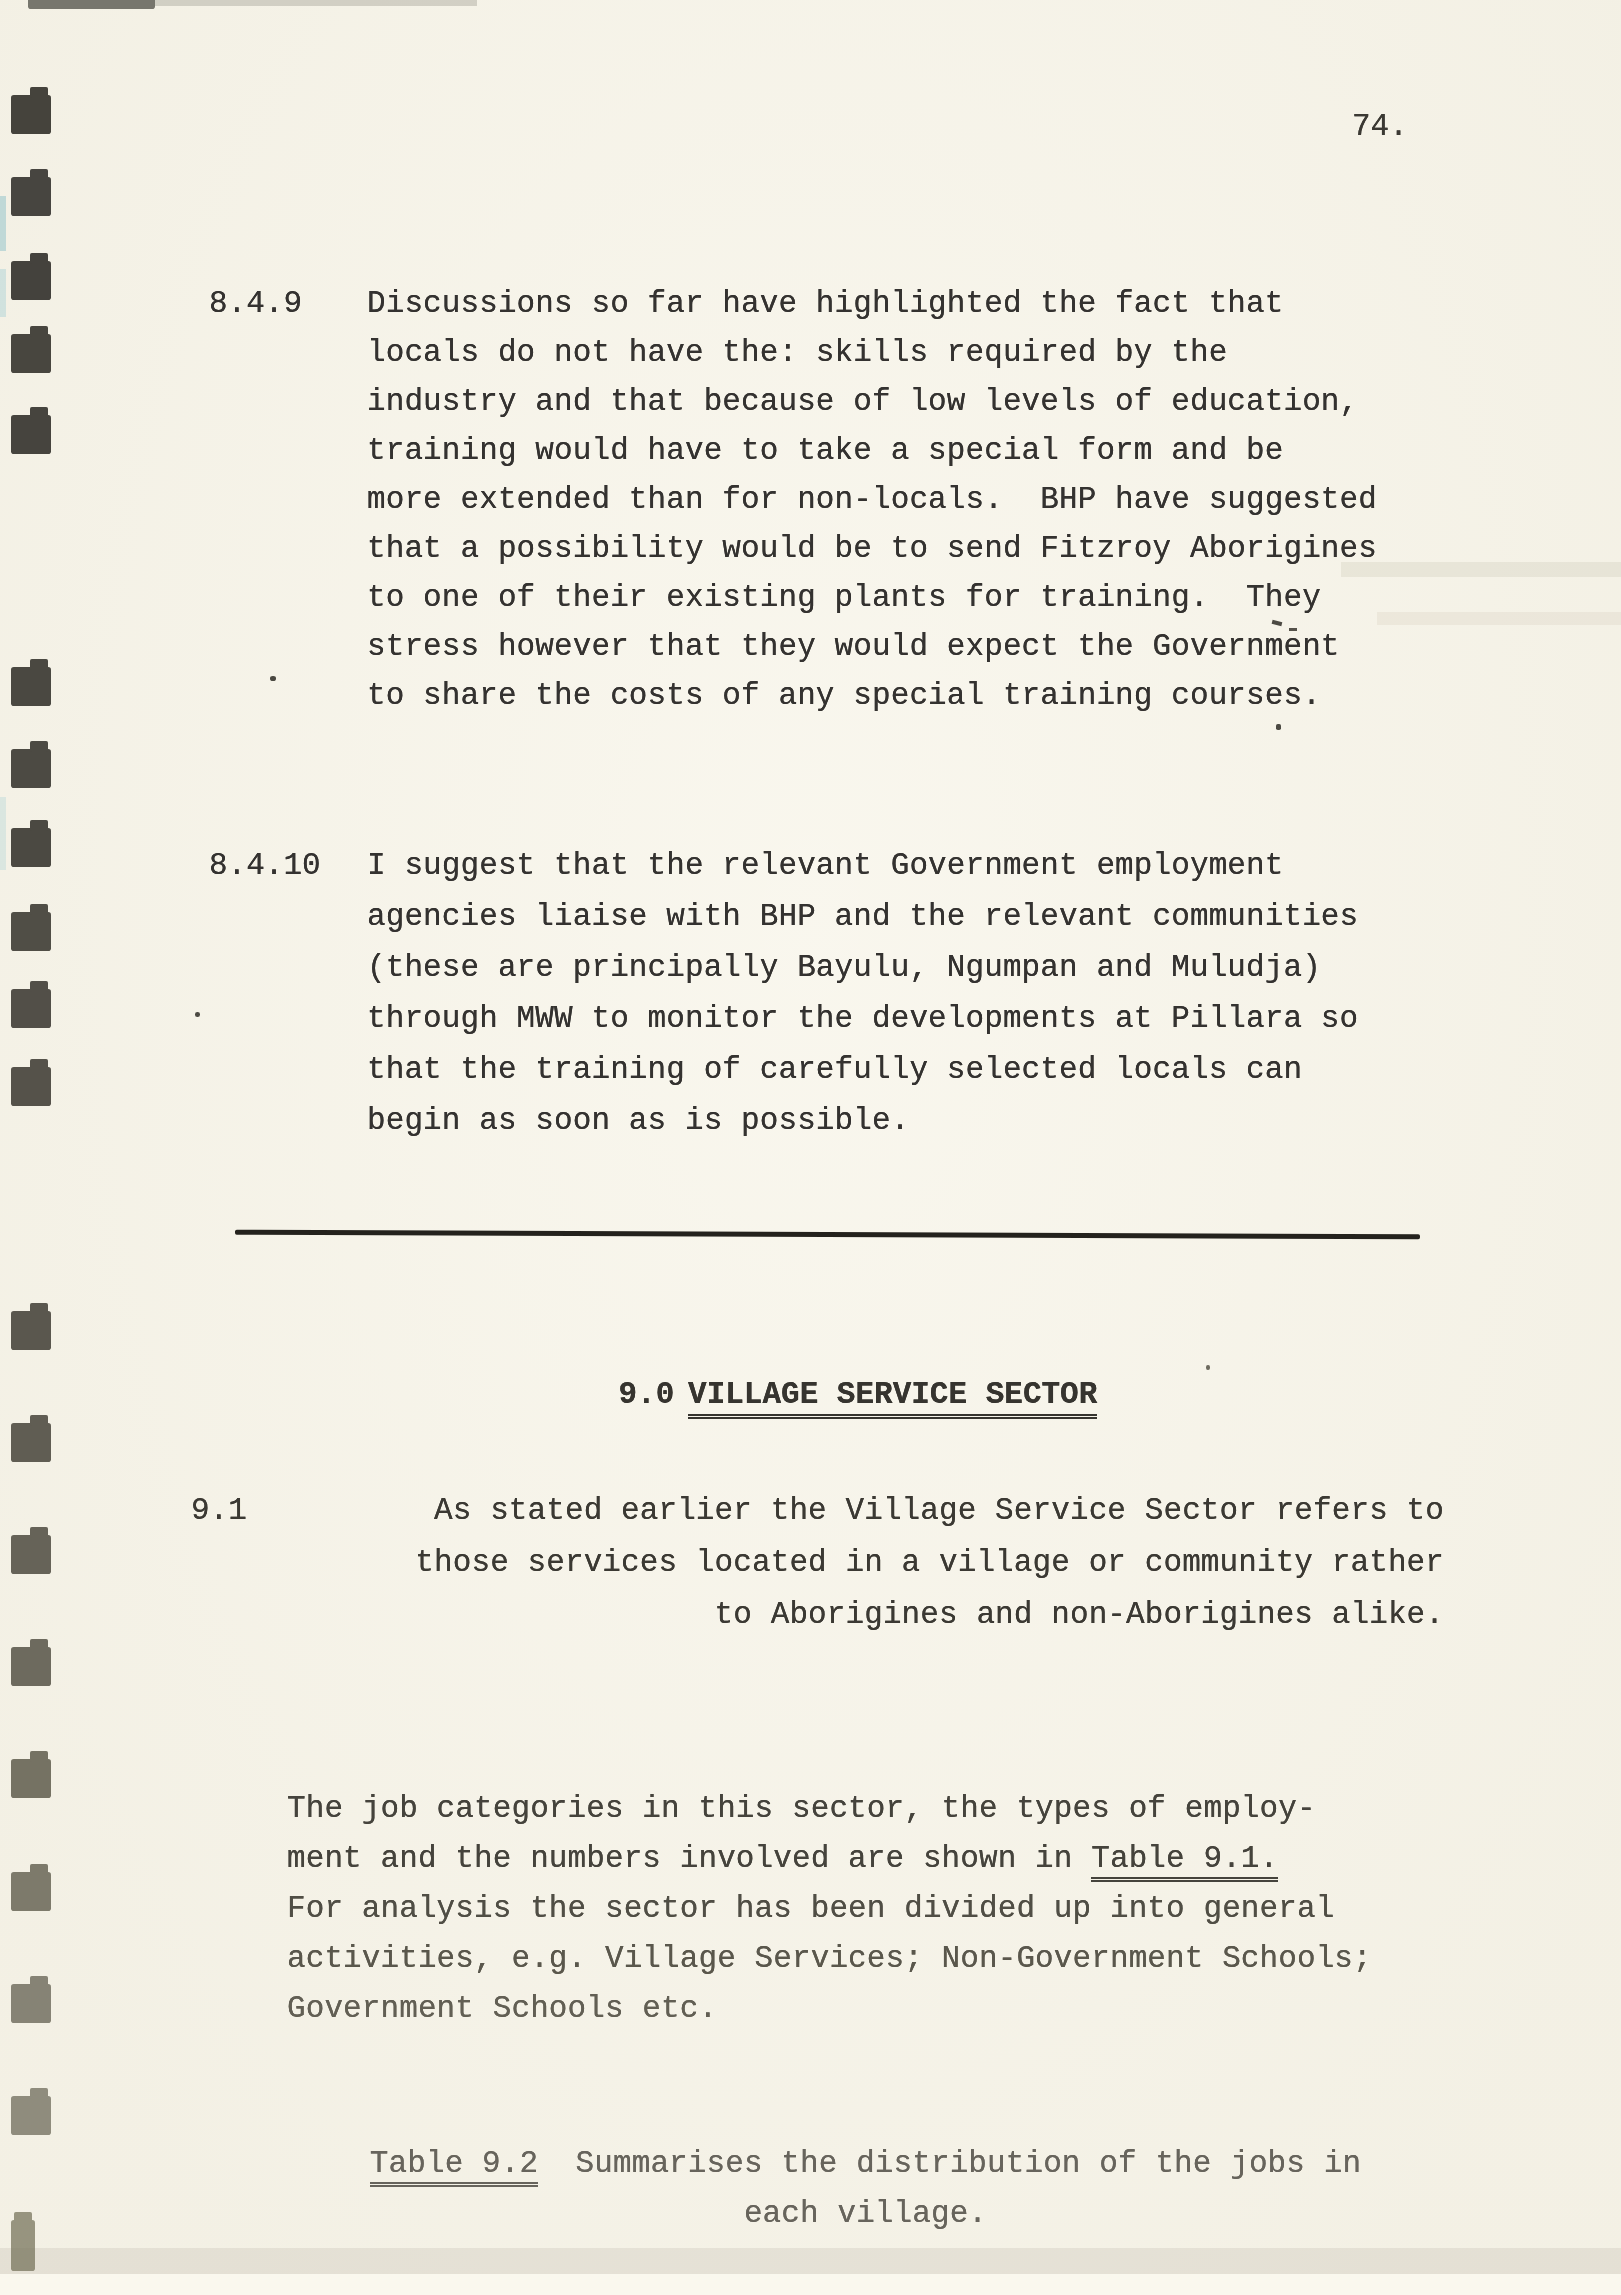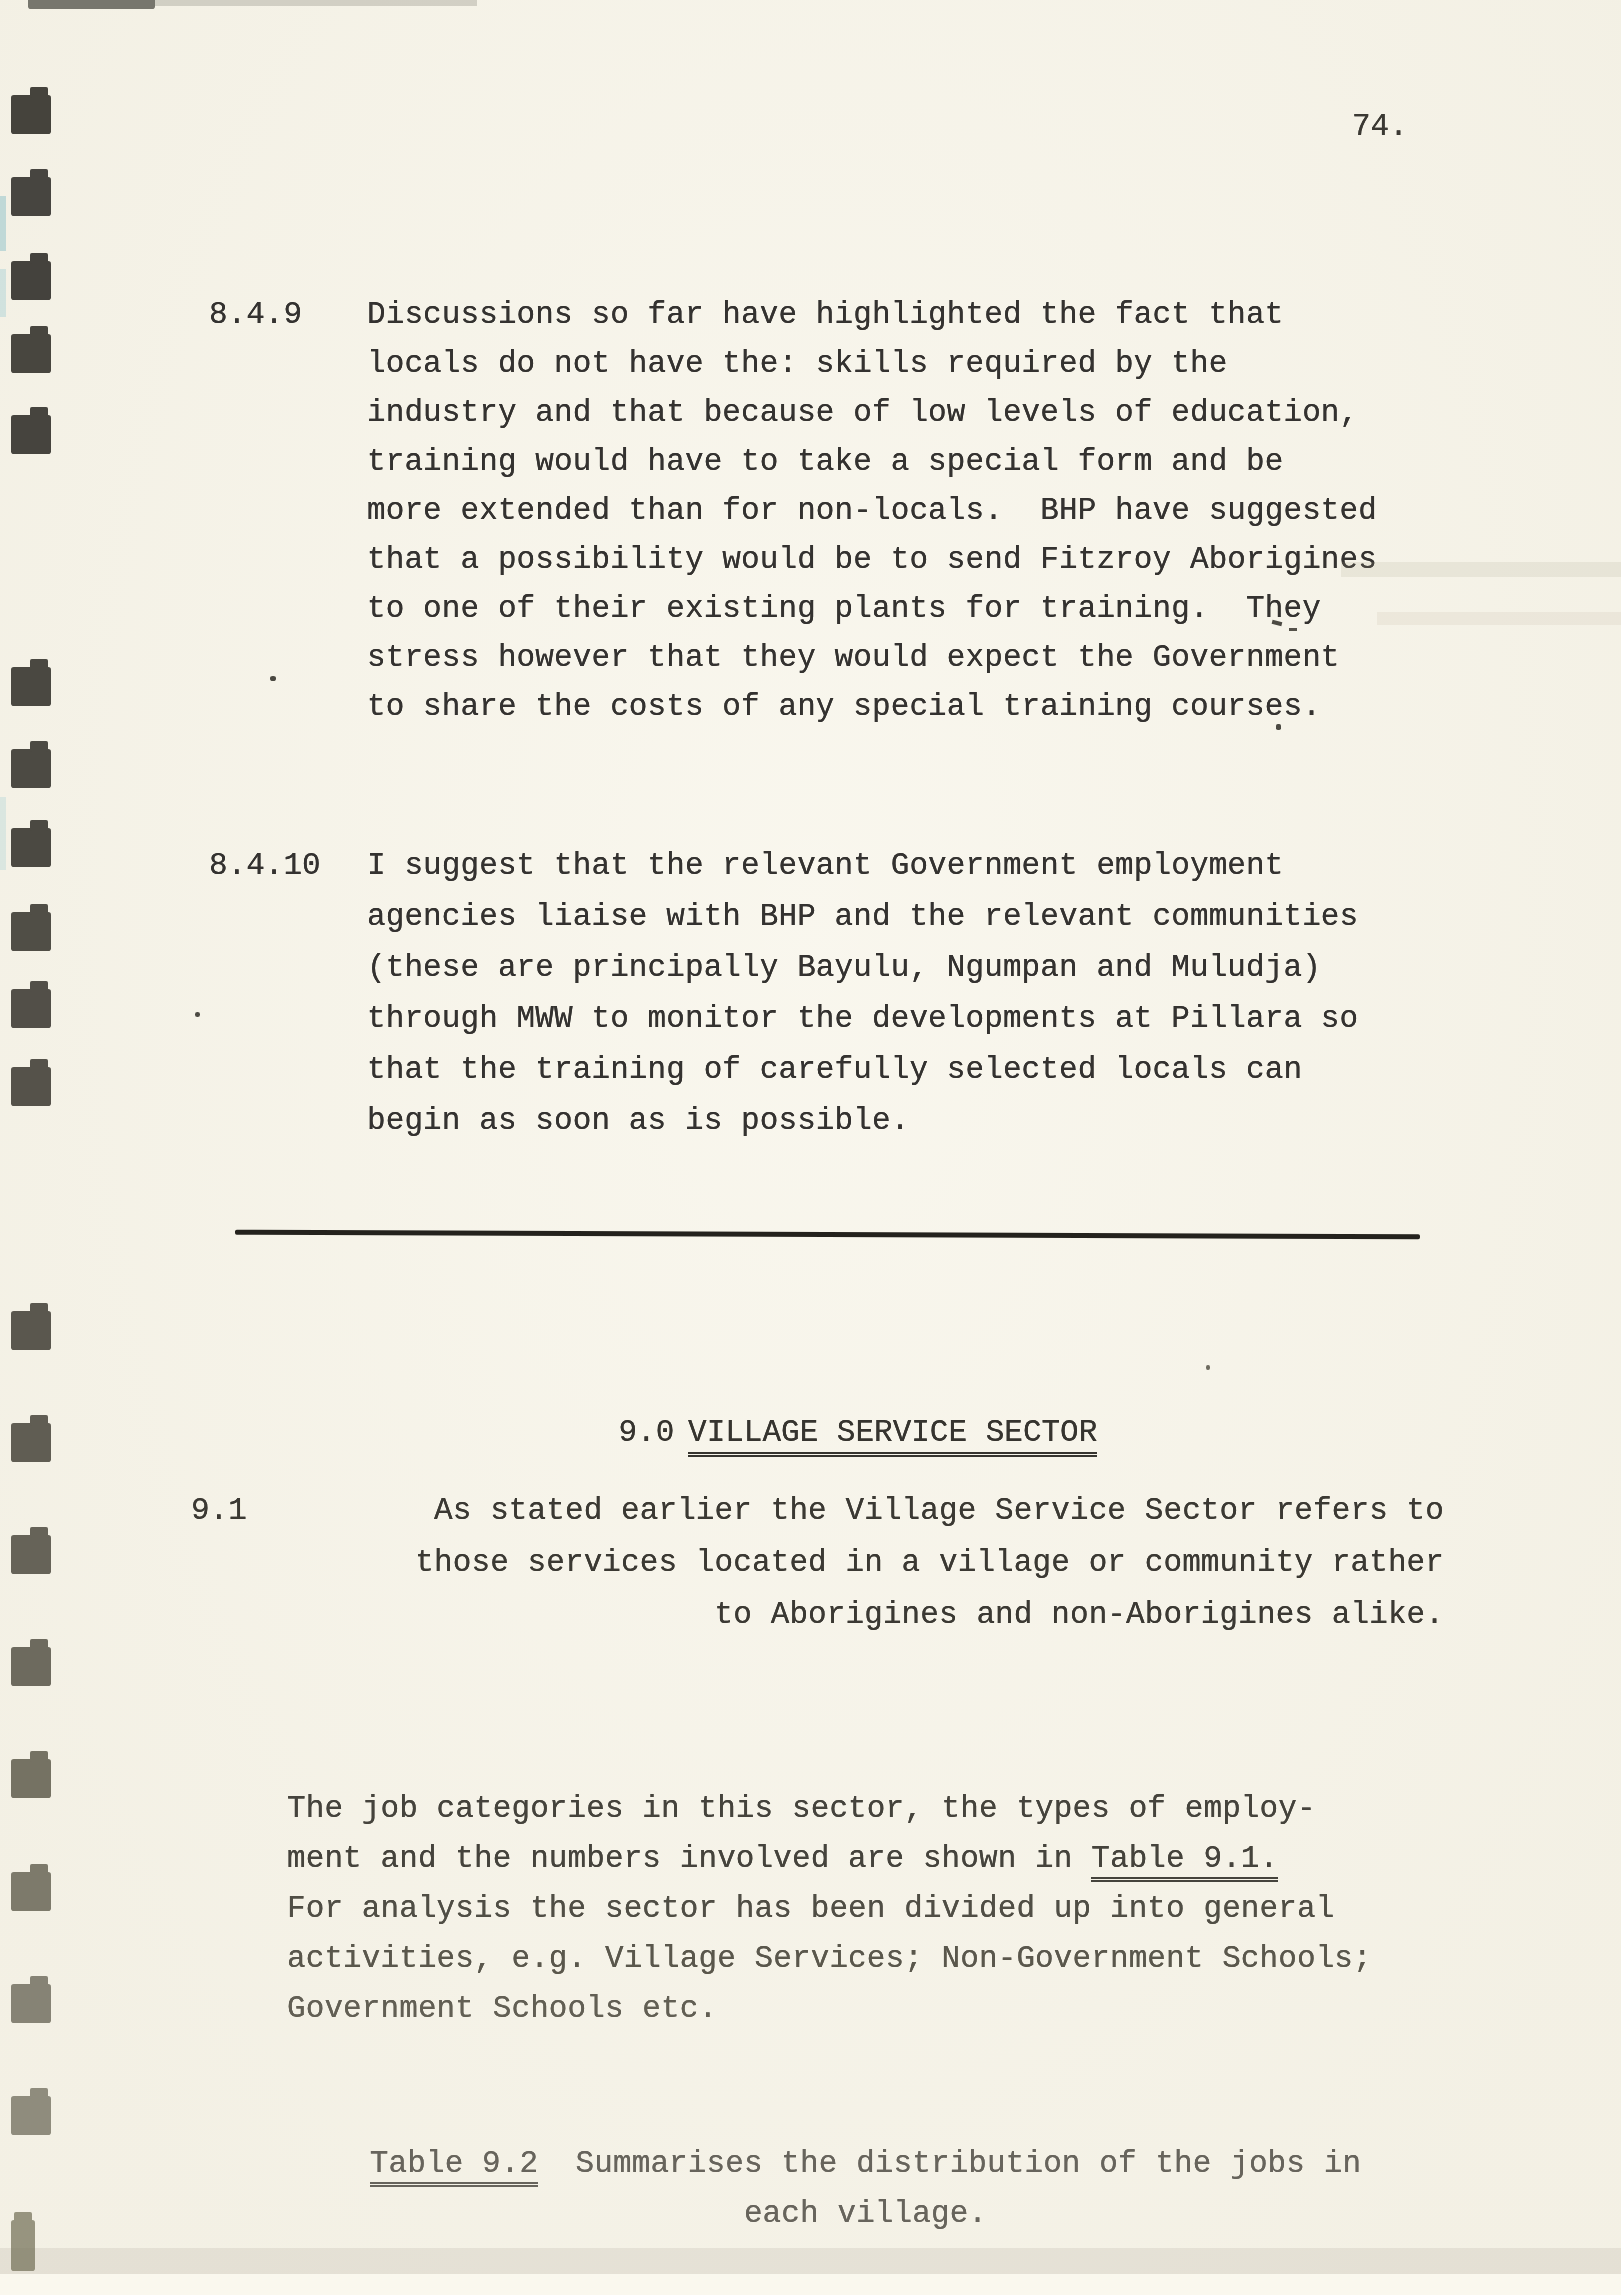--- a/index.html
+++ b/index.html
@@ -17,21 +17,21 @@
     font-size:31px;
     letter-spacing:0.1px;
     text-shadow:0 0 0.6px currentColor;
   }
   .para{position:absolute;width:1157px;}
   .sec-num{
     position:absolute;top:0;
     white-space:pre;font-size:31px;text-shadow:0 0 0.6px currentColor;
   }
   
-  .p849{left:367px;top:290px;}
+  .p849{left:367px;top:279px;}
   .p849 .tline{line-height:49px;height:49px;}
   .p849 .sec-num{left:-158px;line-height:49px;}
   .p8410{left:367px;top:840px;}
   .p8410 .tline{line-height:51px;height:51px;}
   .p8410 .sec-num{left:-158px;line-height:51px;}
   .p91{left:287px;top:1485px;color:#3b3933;}
   .p91 .tline{line-height:52px;height:52px;text-align:right;}
   .p91 .sec-num{left:-96px;line-height:52px;font-family:Liberation Mono, monospace;}
   .pjobs{left:287px;top:1784px;}
   .pjobs .tline{line-height:50px;height:50px;}
@@ -42,21 +42,21 @@
   .ink-b{color:#45433c;}
   .ink-c{color:#504e45;}
   .ink-d{color:#5a574c;}
   .ink-e{color:#625f54;}
   .ink-f{color:#67645c;}
   
   .pagenum{position:absolute;left:1352px;top:108px;font-size:31px;line-height:37px;color:#3b3933;text-shadow:0 0 0.6px currentColor;}
   
   .rule{position:absolute;left:235px;top:1232px;width:1185px;height:4.6px;background:#24221d;transform:rotate(0.22deg);border-radius:1.8px;}
   
-  .heading{position:absolute;left:544px;top:1377px;font-size:31px;line-height:37px;color:#36342f;white-space:pre;text-shadow:0 0 0.6px currentColor;}
+  .heading{position:absolute;left:544px;top:1339px;font-size:31px;line-height:37px;color:#36342f;white-space:pre;text-shadow:0 0 0.6px currentColor;font-weight:bold;}
   .heading .title{margin-left:13.8px;border-bottom:5.5px double currentColor;padding-bottom:1.8px;}
   
   .u{border-bottom:5.5px double currentColor;padding-bottom:0.9px;}
   
   .bmark{position:absolute;left:11px;width:40px;height:39px;border-radius:2.8px;}
   .bmark::before{content:"";position:absolute;right:2.8px;top:-8.3px;width:18.4px;height:11px;background:inherit;border-radius:1.8px;}
   
   .dot{position:absolute;border-radius:50%;}
   .smudge{position:absolute;}
   .blue-tick{position:absolute;left:0;width:5.5px;}

